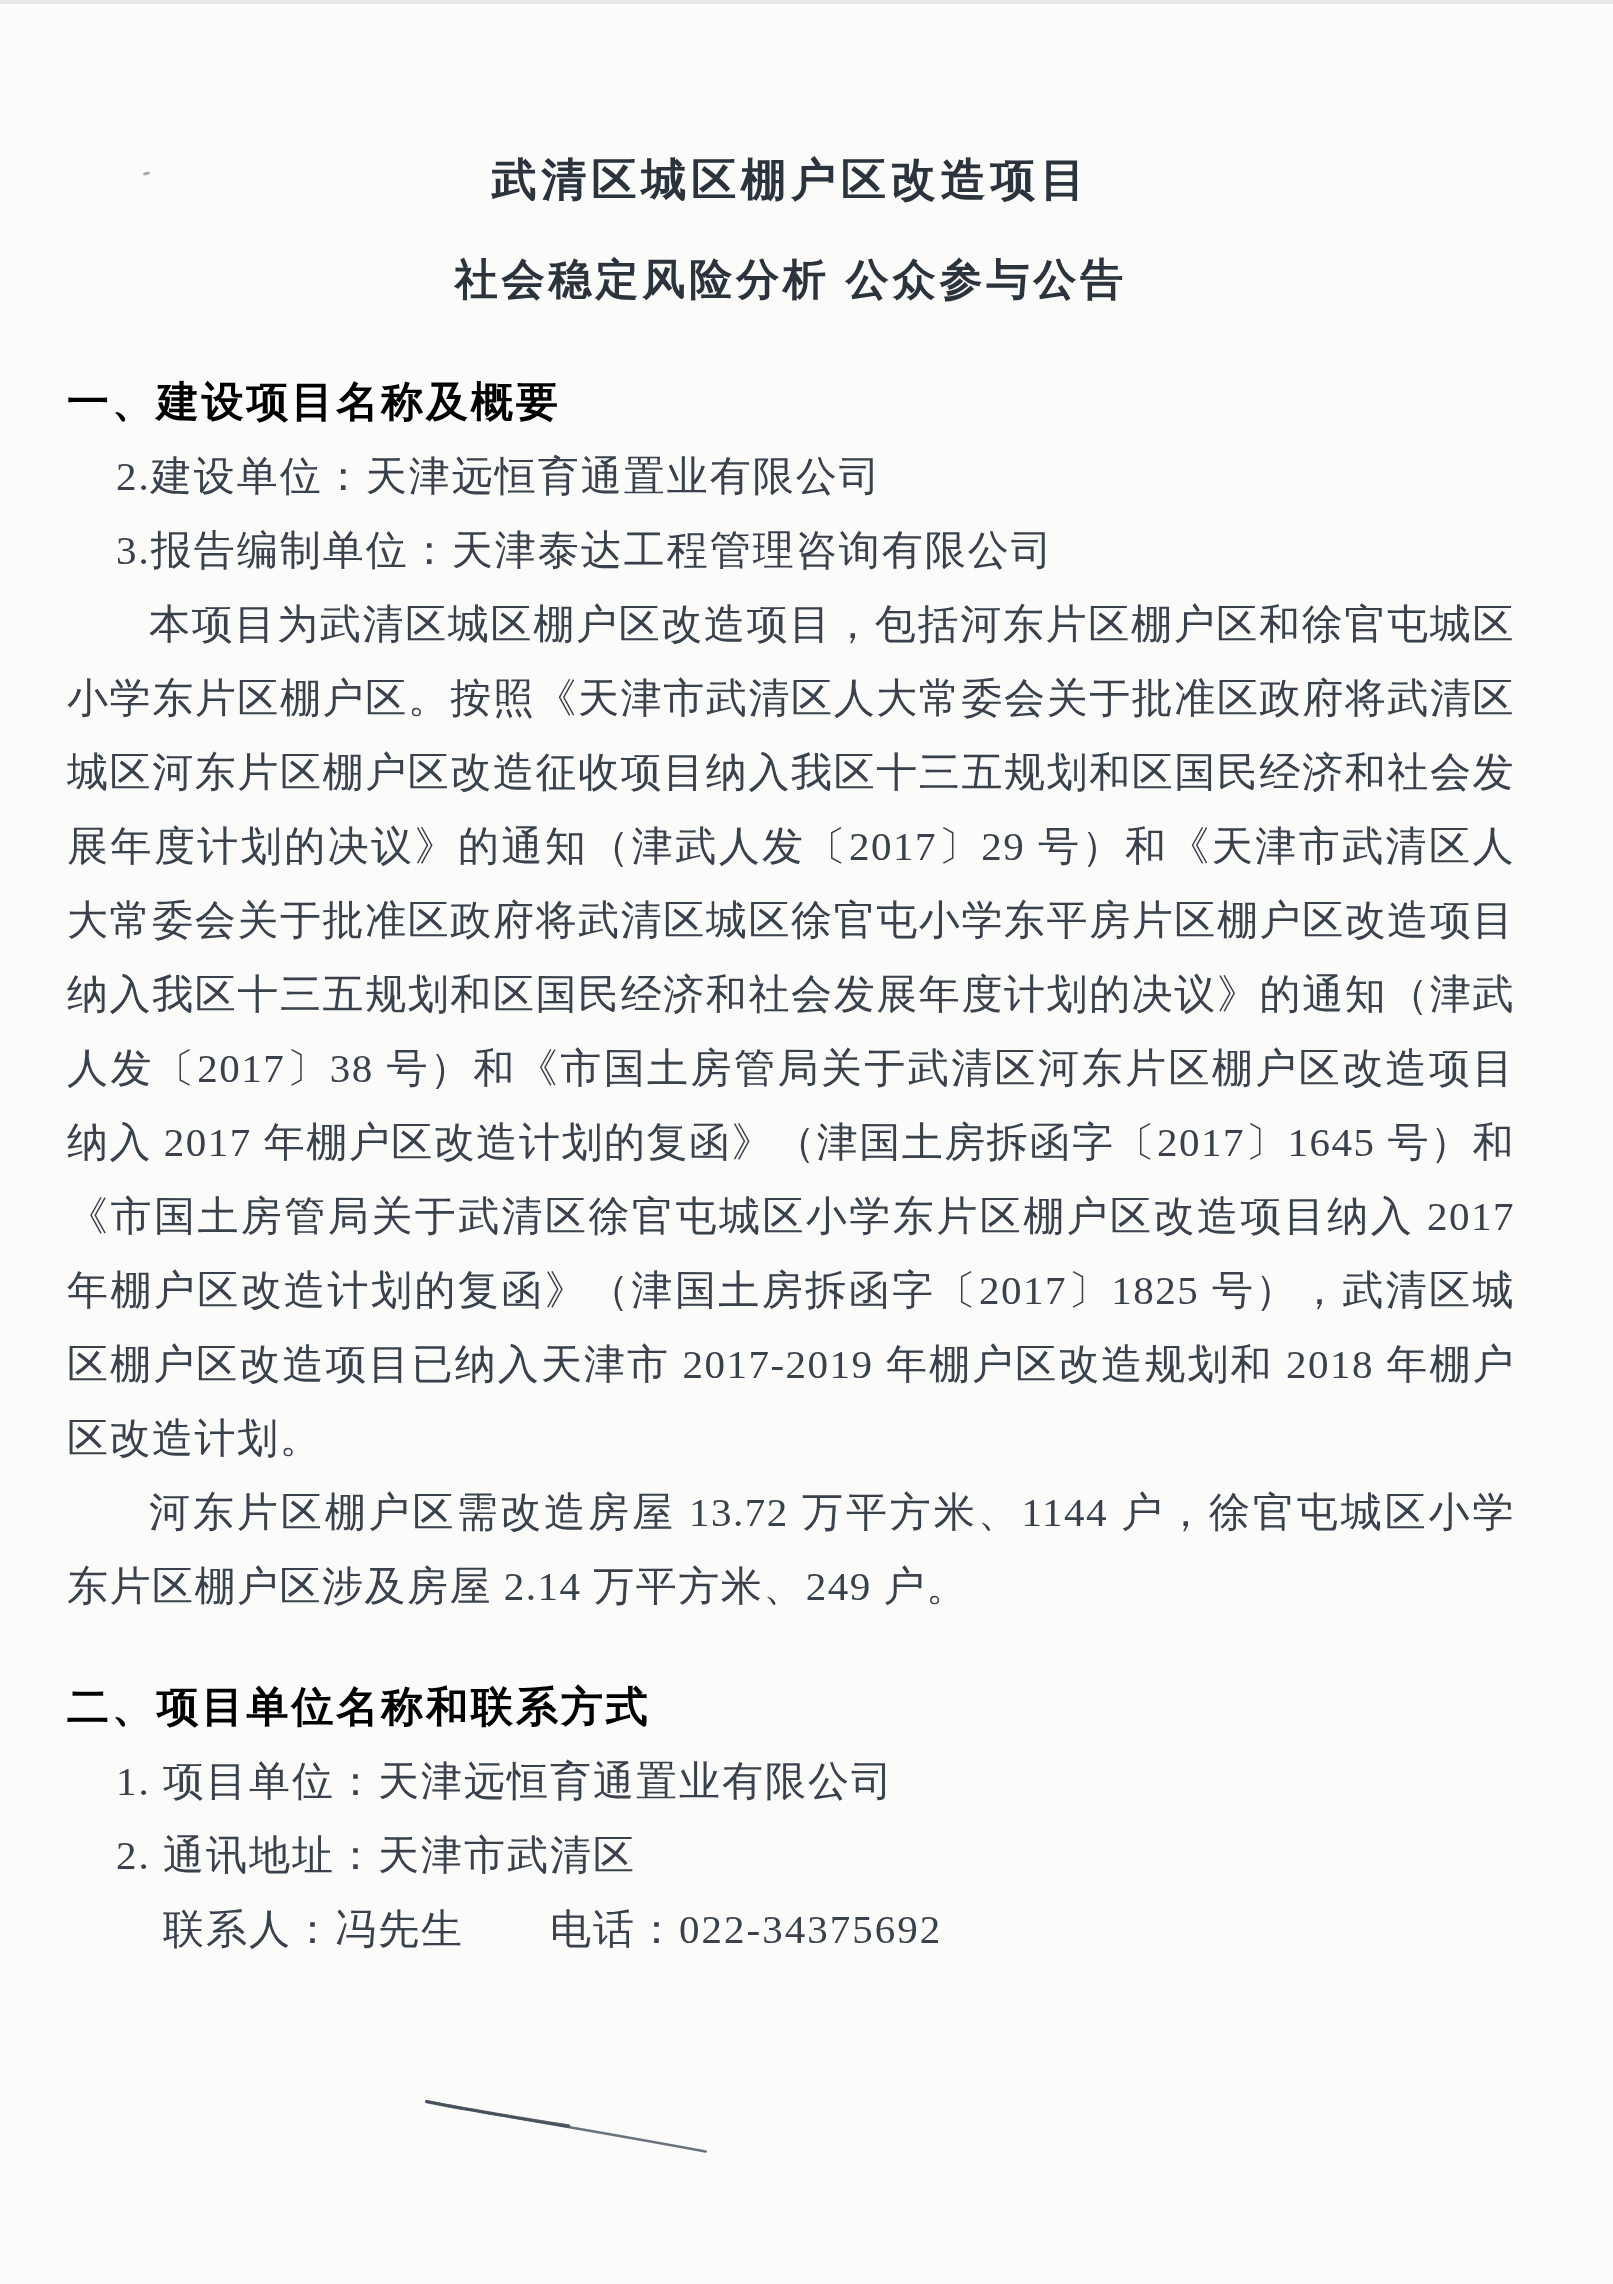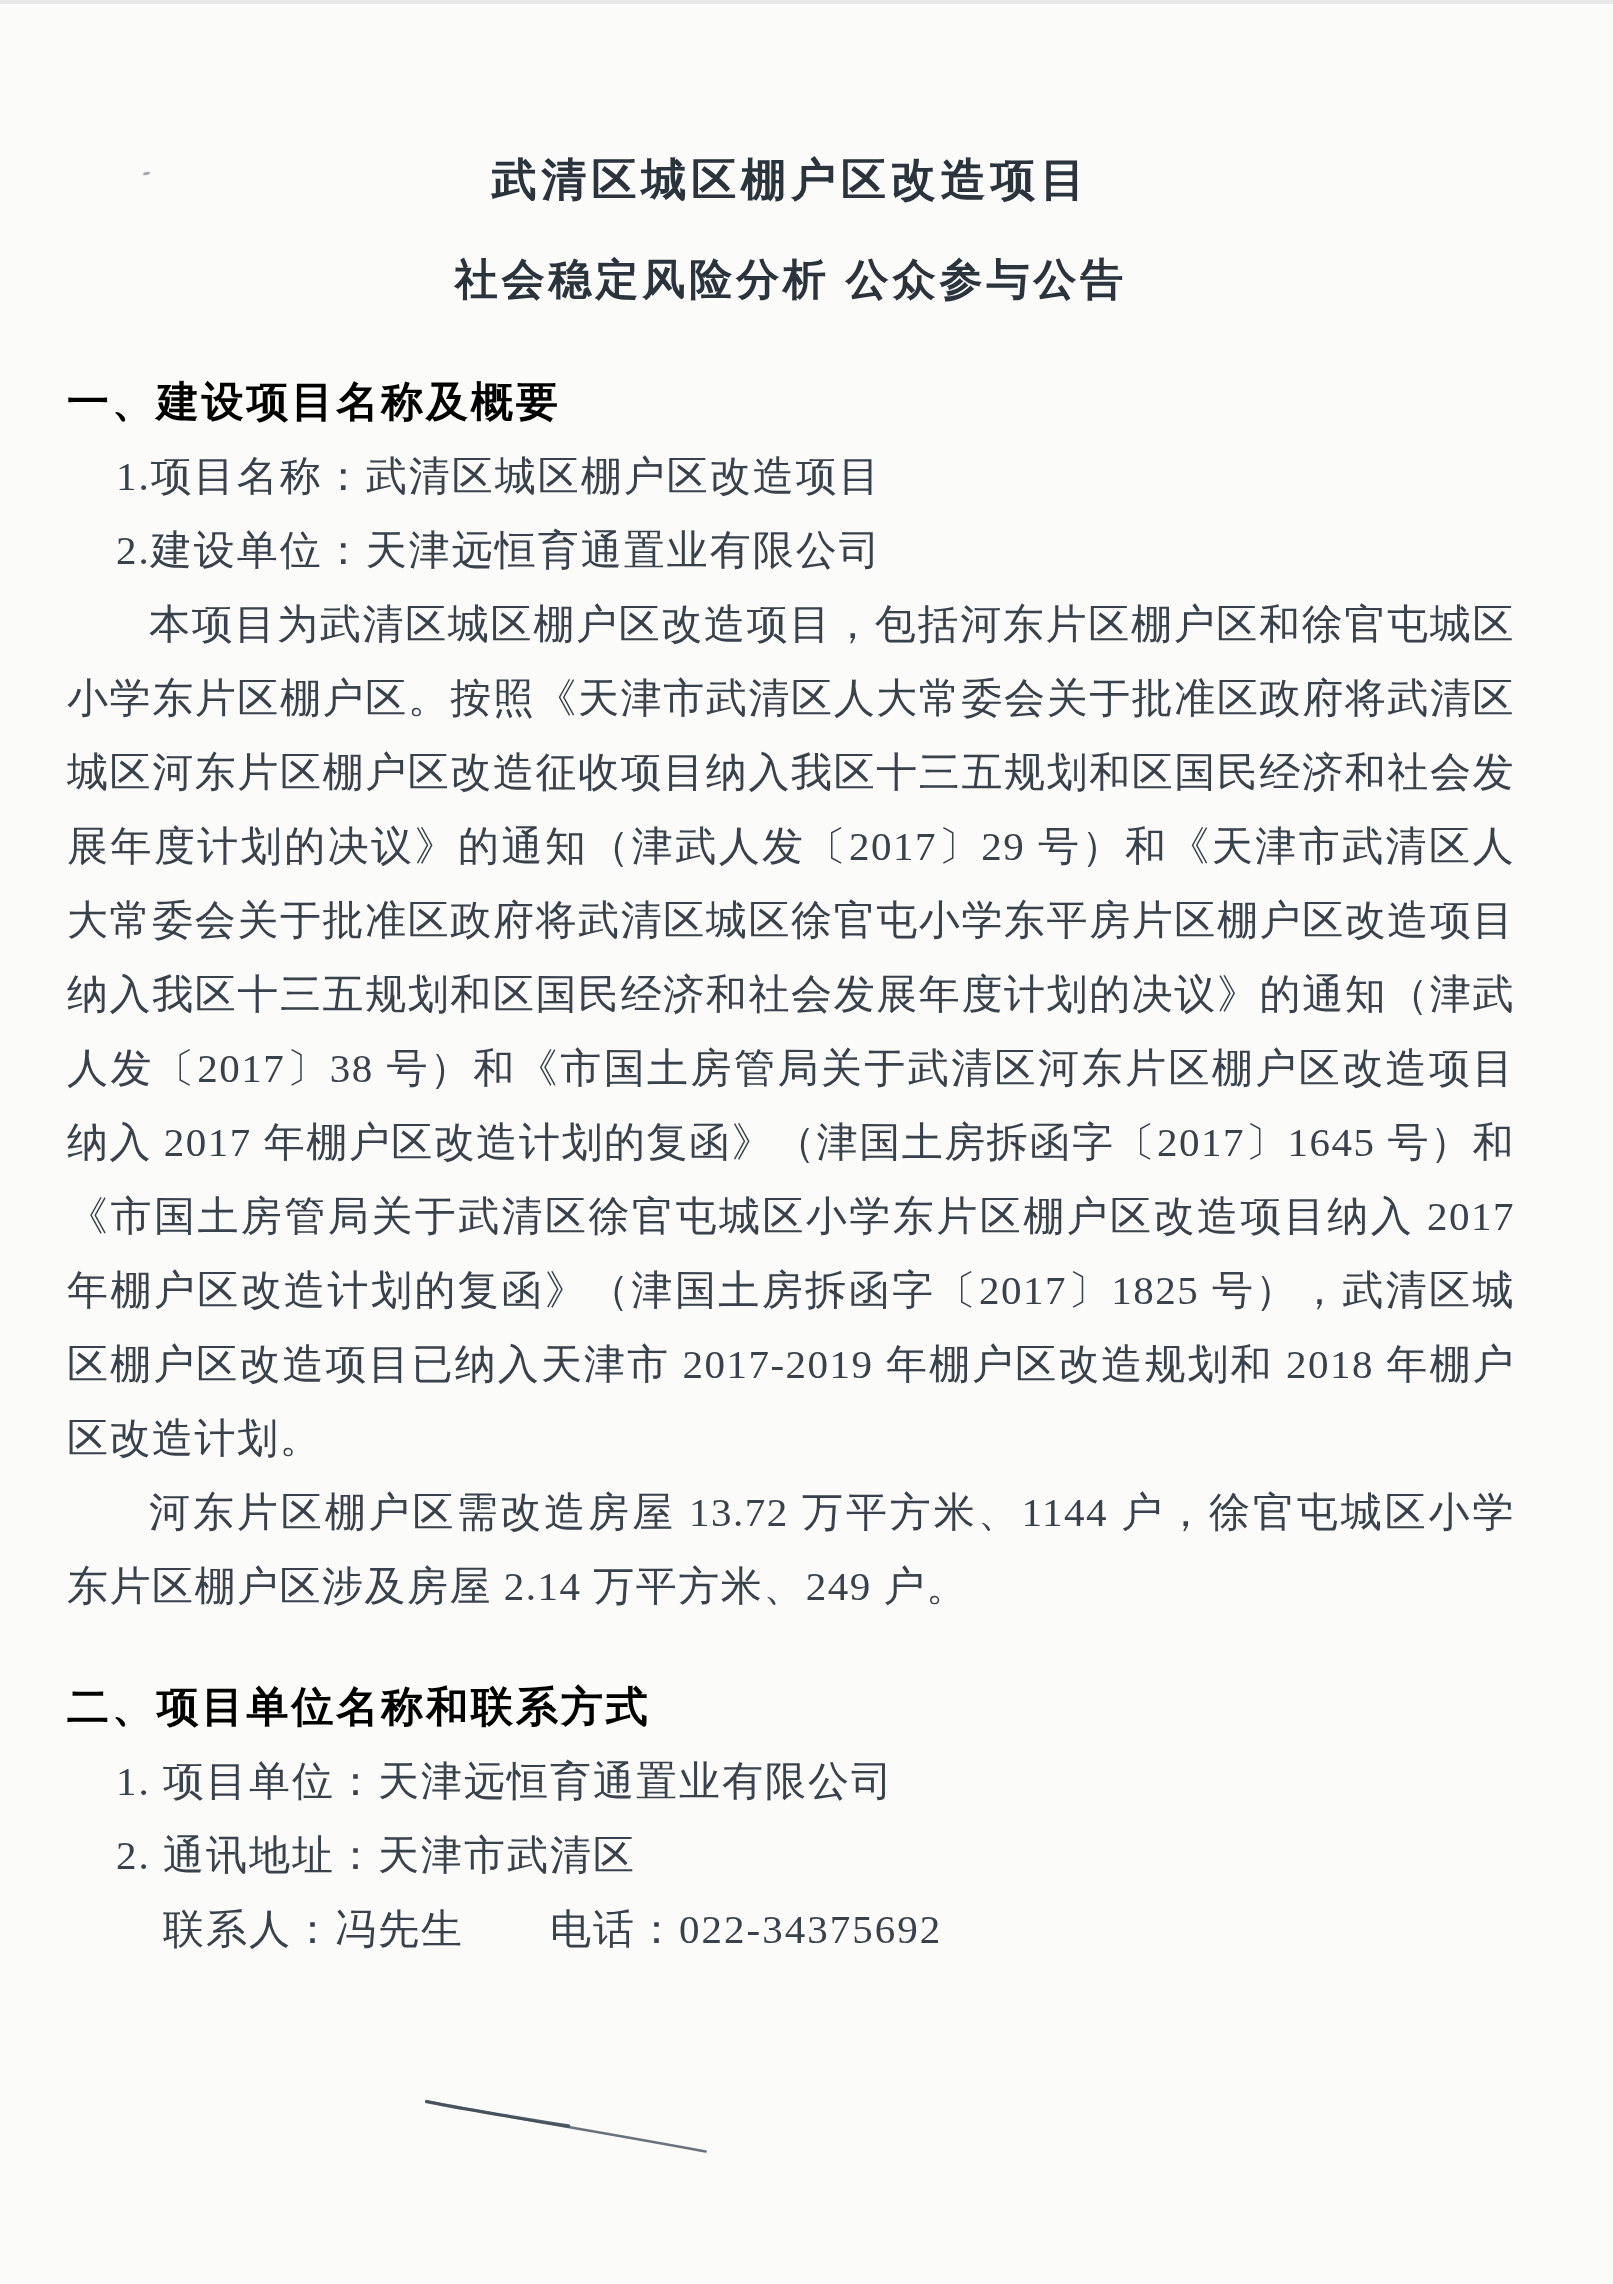--- a/index.html
+++ b/index.html
@@ -93,22 +93,22 @@
 <div class="page">
   <div class="speck"></div>
 
   <div class="content">
     <div class="doc-title">武清区城区棚户区改造项目</div>
 
     <div class="doc-title sub">社会稳定风险分析 公众参与公告</div>
 
     <div class="sec-heading">一、建设项目名称及概要</div>
 
-    <div class="item">1.项目名称：武清区城区棚户区改造项目</div>
     <div class="item">2.建设单位：天津远恒育通置业有限公司</div>
+    <div class="item">3.报告编制单位：天津泰达工程管理咨询有限公司</div>
 
     <p class="para">本项目为武清区城区棚户区改造项目，包括河东片区棚户区和徐官屯城区小学东片区棚户区。按照《天津市武清区人大常委会关于批准区政府将武清区城区河东片区棚户区改造征收项目纳入我区十三五规划和区国民经济和社会发展年度计划的决议》的通知（津武人发〔2017〕29 号）和《天津市武清区人大常委会关于批准区政府将武清区城区徐官屯小学东平房片区棚户区改造项目纳入我区十三五规划和区国民经济和社会发展年度计划的决议》的通知（津武人发〔2017〕38 号）和《市国土房管局关于武清区河东片区棚户区改造项目纳入 2017 年棚户区改造计划的复函》（津国土房拆函字〔2017〕1645 号）和《市国土房管局关于武清区徐官屯城区小学东片区棚户区改造项目纳入 2017 年棚户区改造计划的复函》（津国土房拆函字〔2017〕1825 号），武清区城区棚户区改造项目已纳入天津市 2017-2019 年棚户区改造规划和 2018 年棚户区改造计划。</p>
 
     <p class="para">河东片区棚户区需改造房屋 13.72 万平方米、1144 户，徐官屯城区小学东片区棚户区涉及房屋 2.14 万平方米、249 户。</p>
 
     <div class="sec-heading s2">二、项目单位名称和联系方式</div>
 
     <div class="item">1. 项目单位：天津远恒育通置业有限公司</div>
     <div class="item">2. 通讯地址：天津市武清区</div>
 

